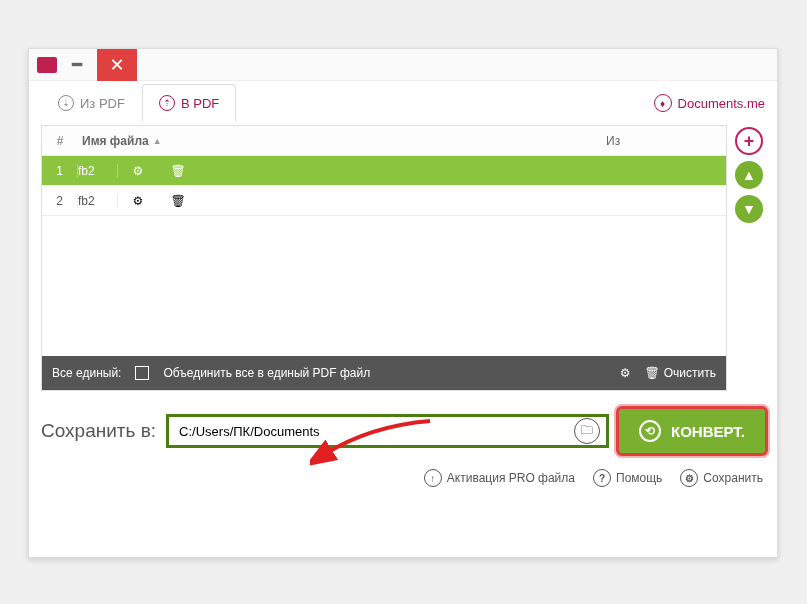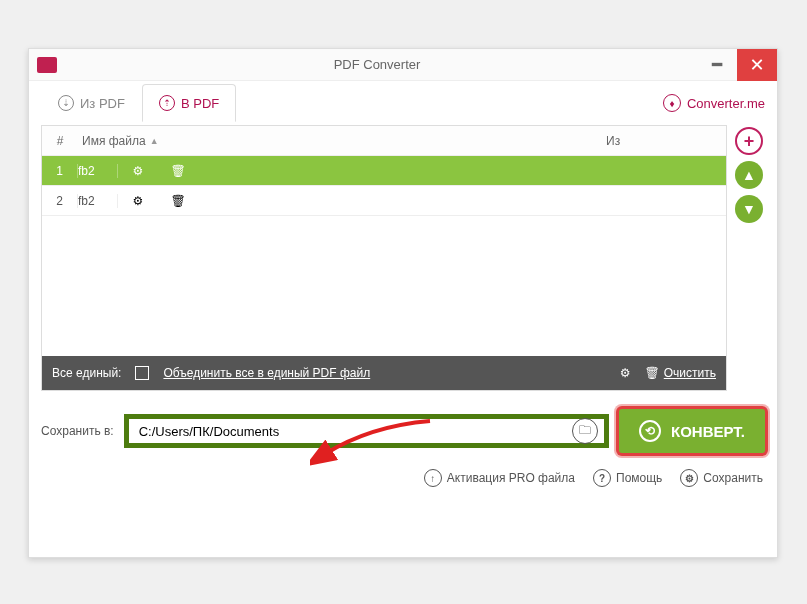--- a/index.html
+++ b/index.html
@@ -15,76 +15,75 @@
 .tab { display: flex; align-items: center; gap: 6px; padding: 10px 16px; font-size: 13px; color: #888; cursor: pointer; border: 1px solid transparent; }
 .tab.active { color: #b01050; border: 1px solid #ddd; border-bottom: 1px solid #fff; border-radius: 4px 4px 0 0; }
 .tab-icon { width: 16px; height: 16px; border-radius: 50%; border: 1.5px solid currentColor; display: flex; align-items: center; justify-content: center; font-size: 9px; }
 .tabs-spacer { flex: 1; }
 .brand { display: flex; align-items: center; gap: 6px; color: #b01050; font-size: 13px; cursor: pointer; }
 .brand-icon { width: 18px; height: 18px; border-radius: 50%; border: 1.5px solid #b01050; display: flex; align-items: center; justify-content: center; font-size: 10px; }
 .content { padding: 0 12px; display: flex; gap: 8px; }
 .table-wrap { flex: 1; border: 1px solid #ddd; }
 .thead { display: flex; height: 30px; align-items: center; background: #fdfdfd; font-size: 12px; color: #666; border-bottom: 1px solid #eee; }
 .th-num { width: 36px; text-align: center; }
-.th-name { flex: 1; padding-left: 4px; display: flex; align-items: center; gap: 4px; }
+.th-name { flex: 1; padding-left: 4px; display: flex; align-items: center; gap: 4px; font-weight: bold; }
 .th-sort { font-size: 9px; color: #999; }
 .th-from { width: 40px; }
 .th-act { width: 40px; }
 .trow { display: flex; height: 30px; align-items: center; font-size: 12px; border-bottom: 1px solid #eee; }
 .trow.sel { background: #8bc540; color: #fff; }
 .td-num { width: 36px; text-align: center; border-right: 1px solid rgba(255,255,255,0.3); }
 .td-name { flex: 1; padding-left: 8px; overflow: hidden; white-space: nowrap; border-right: 1px solid rgba(255,255,255,0.3); }
 .td-from { width: 40px; text-align: left; border-right: 1px solid rgba(255,255,255,0.3); }
 .td-act { width: 40px; text-align: center; cursor: pointer; }
 .trow:not(.sel) .td-num, .trow:not(.sel) .td-name, .trow:not(.sel) .td-from { border-right: 1px solid #eee; color: #555; }
 .empty-area { height: 140px; }
 .footer-bar { background: #555; color: #fff; height: 34px; display: flex; align-items: center; padding: 0 10px; font-size: 12px; gap: 14px; }
 .footer-bar .spacer { flex: 1; }
 .chk { width: 14px; height: 14px; border: 1px solid #fff; display: inline-block; }
-.ulink { text-decoration: underline; cursor: pointer; }
+.ulink { cursor: pointer; }
 .side-col { width: 30px; display: flex; flex-direction: column; gap: 6px; padding-top: 2px; }
 .circ-btn { width: 28px; height: 28px; border-radius: 50%; display: flex; align-items: center; justify-content: center; cursor: pointer; font-size: 18px; font-weight: bold; }
 .circ-add { color: #c02060; border: 2px solid #c02060; background: #fff; }
 .circ-up, .circ-dn { background: #7ab030; color: #fff; font-size: 14px; }
 .save-row { display: flex; align-items: center; gap: 10px; padding: 18px 12px 0 12px; }
-.save-lbl { font-size: 12px; color: #555; }
-.save-input-wrap { flex: 1; display: flex; align-items: center; border: 5px solid #4d7c0f; height: 34px; padding: 0 6px 0 10px; }
+.save-lbl { font-size: 19px; color: #555; }
+.save-input-wrap { flex: 1; display: flex; align-items: center; border: 3px solid #4d7c0f; height: 34px; padding: 0 6px 0 10px; }
 .save-input { flex: 1; border: none; outline: none; font-size: 13px; }
 .folder-btn { width: 26px; height: 26px; border-radius: 50%; border: 1.5px solid #555; display: flex; align-items: center; justify-content: center; cursor: pointer; font-size: 12px; }
 .convert-btn { height: 44px; padding: 0 20px; background: #7ab030; color: #fff; border: none; border-radius: 3px; font-size: 15px; font-weight: bold; display: flex; align-items: center; gap: 10px; cursor: pointer; box-shadow: 0 0 0 3px #e04040, 0 0 0 5px rgba(224,64,64,0.4); }
 .conv-icon { width: 22px; height: 22px; border-radius: 50%; border: 2px solid #fff; display: flex; align-items: center; justify-content: center; font-size: 12px; }
 .bottom-row { display: flex; justify-content: flex-end; gap: 18px; padding: 16px 14px; font-size: 12px; color: #555; }
 .bottom-link { display: flex; align-items: center; gap: 5px; cursor: pointer; }
 .bottom-icon { width: 18px; height: 18px; border-radius: 50%; border: 1.5px solid #555; display: flex; align-items: center; justify-content: center; font-size: 10px; font-weight: bold; }
 .arrow { position: absolute; left: 310px; top: 416px; pointer-events: none; }
 </style>
 </head>
 <body>
 
 <div class="window">
   <div class="titlebar">
     <div class="app-icon"></div>
-    <div class="title">PDF Converter</div>
     <div class="win-btn win-min">━</div>
     <div class="win-btn win-close">✕</div>
   </div>
 
   <div class="tabs-row">
     <div class="tab">
       <span class="tab-icon">⇣</span>
       <span>Из PDF</span>
     </div>
     <div class="tab active">
       <span class="tab-icon">⇡</span>
       <span>В PDF</span>
     </div>
     <div class="tabs-spacer"></div>
     <div class="brand">
       <span class="brand-icon">♦</span>
-      <span>Converter.me</span>
+      <span>Documents.me</span>
     </div>
   </div>
 
   <div class="content">
     <div class="table-wrap">
       <div class="thead">
         <div class="th-num">#</div>
         <div class="th-name">
           <span>Имя файла</span>
           <span class="th-sort">▲</span>

